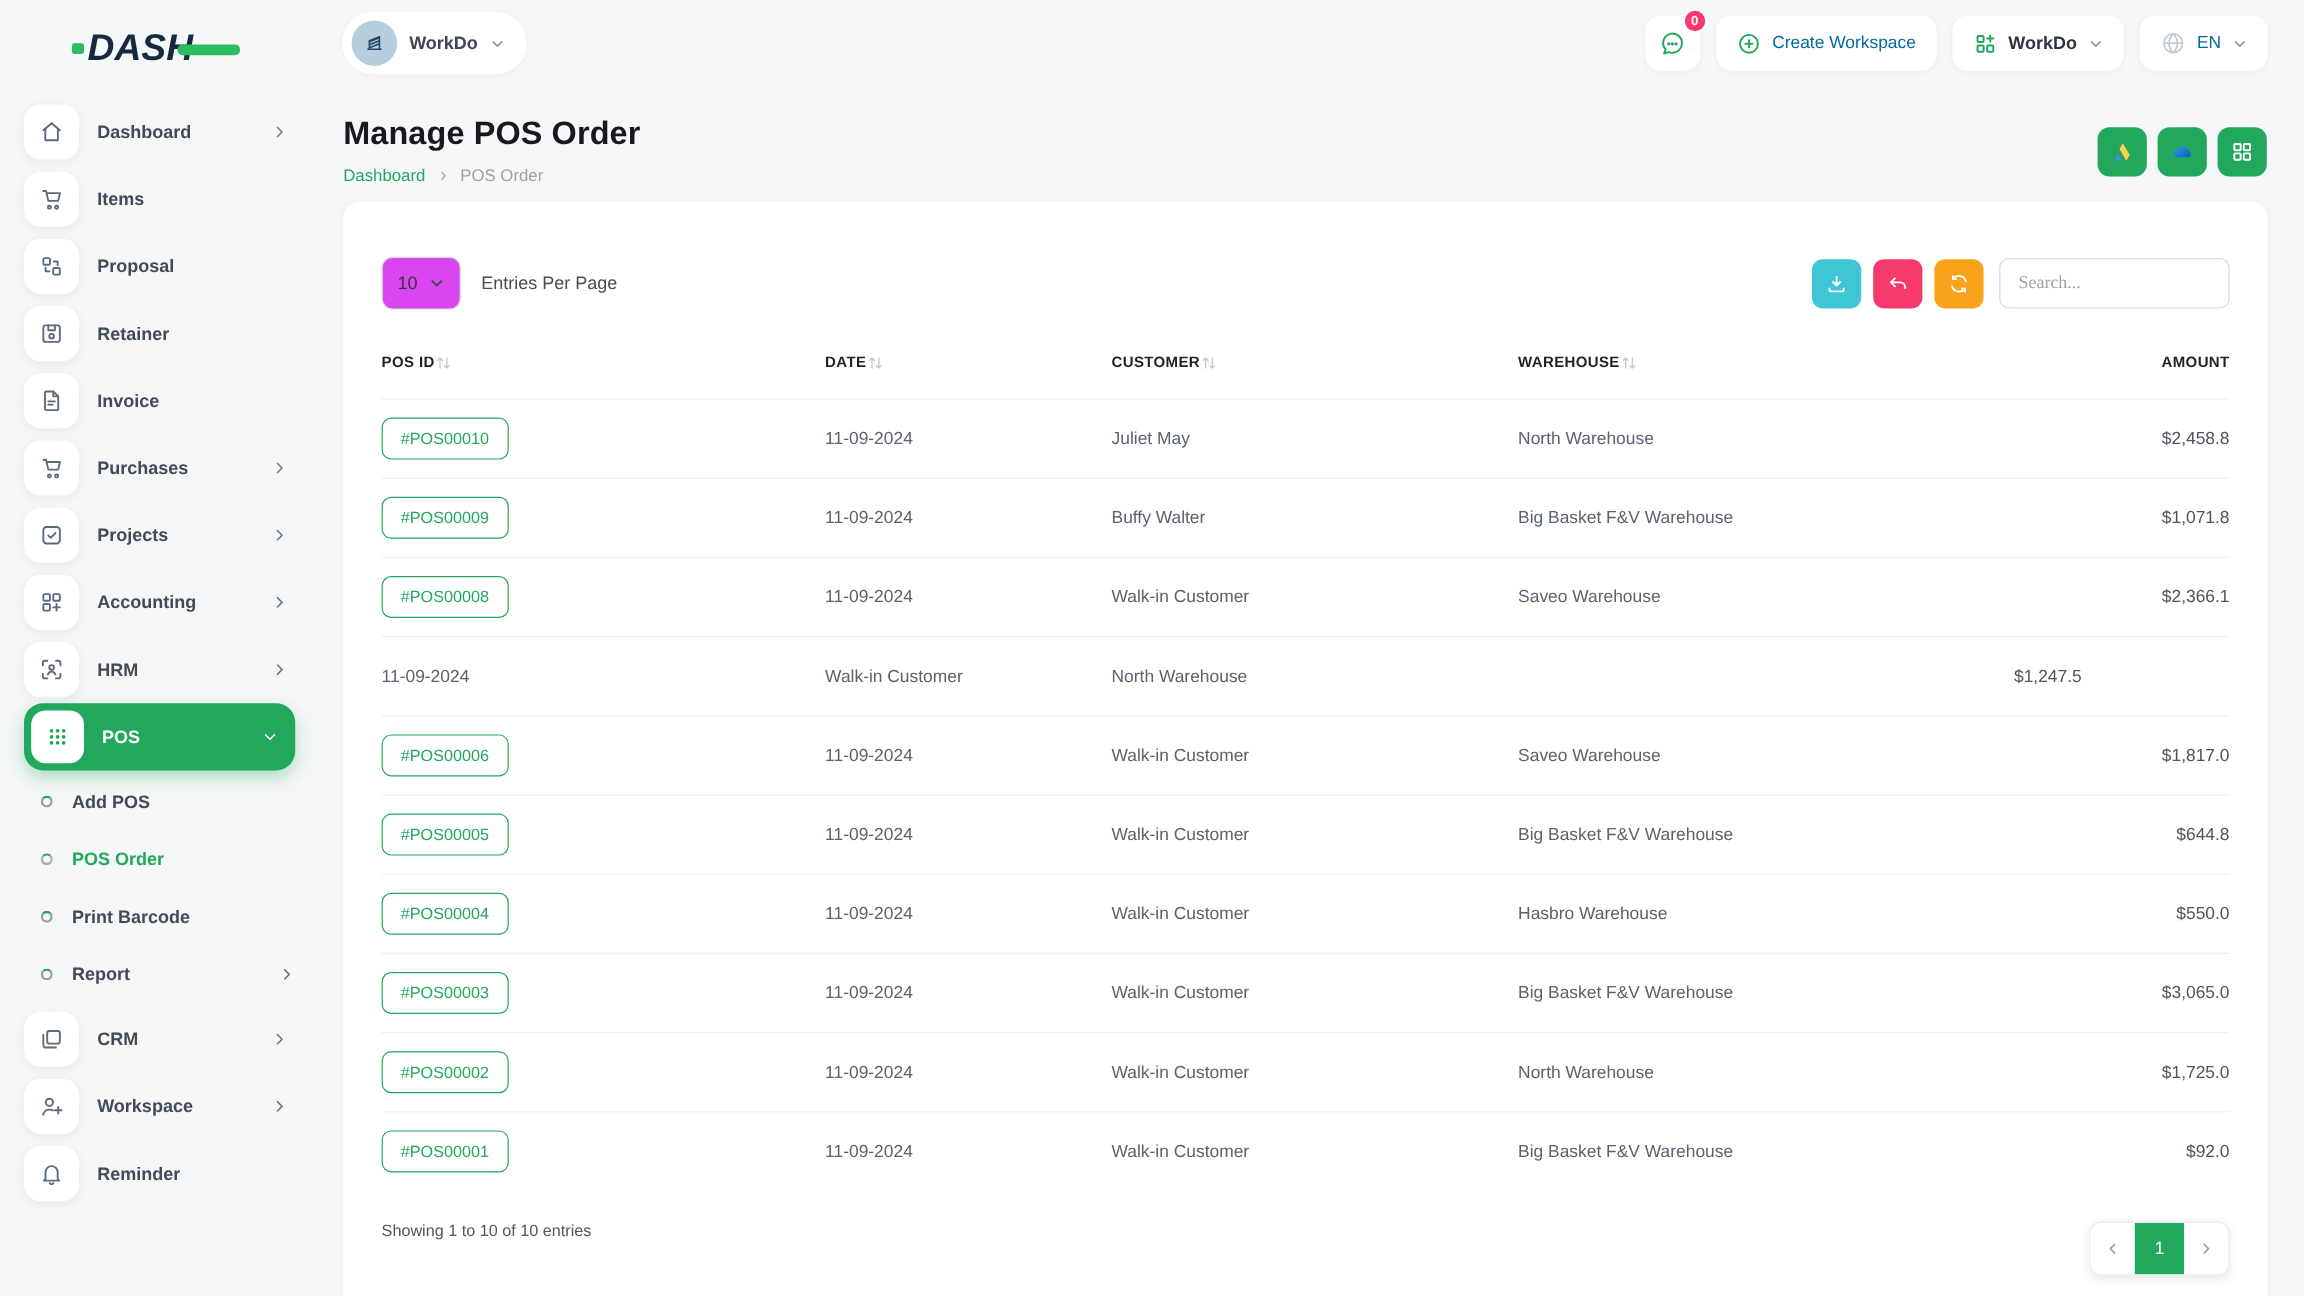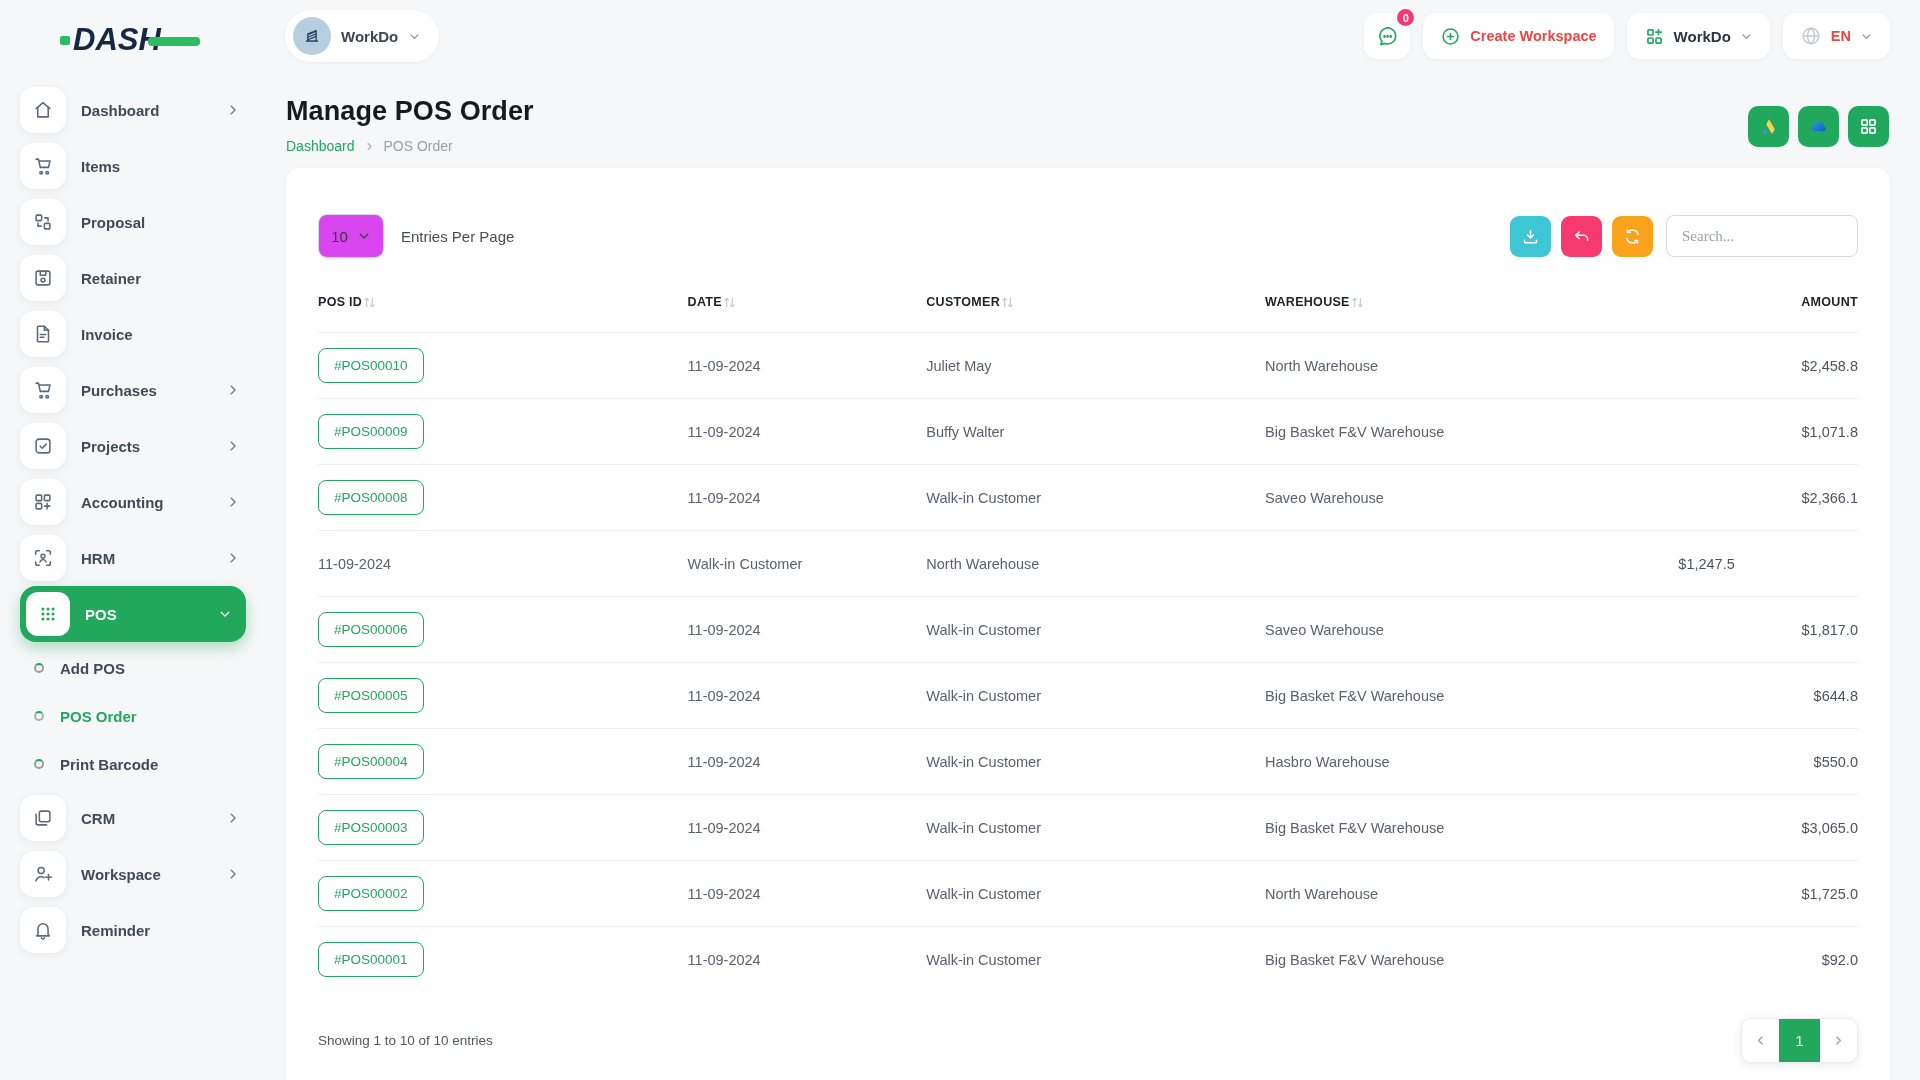--- a/index.html
+++ b/index.html
@@ -46,21 +46,21 @@
   .ws-avatar { width:38px; height:38px; border-radius:50%; background:#b7cedf; display:flex; align-items:center; justify-content:center; color:#27486a; }
   .ws-name { font-size:15px; font-weight:700; color:#3c4654; }
 
   .top-right { position:absolute; right:30px; top:13px; display:flex; align-items:center; gap:13px; }
   .iconbtn { width:46px; height:46px; background:#fff; border-radius:13px; display:flex; align-items:center; justify-content:center;
              position:relative; cursor:pointer; box-shadow:0 1px 4px rgba(30,40,60,.05); color:#21a85c; }
   .badge { position:absolute; top:-6px; right:-6px; min-width:21px; height:21px; background:#f73a6d; color:#fff;
            border-radius:50%; font-size:11px; font-weight:700; display:flex; align-items:center; justify-content:center; border:2px solid #fff; }
   .pill { height:46px; background:#fff; border-radius:13px; display:flex; align-items:center; gap:9px; padding:0 17px;
           cursor:pointer; box-shadow:0 1px 4px rgba(30,40,60,.05); }
-  .pill .txt-green { color:#ef4444; font-size:14.5px; font-weight:700; }
+  .pill .txt-green { color:#0369a1; font-size:14.5px; font-weight:400; }
   .pill .txt-dark { color:#2c3542; font-size:15px; font-weight:700; }
   .pill .cdown { color:#8b939c; }
 
   
   .pagehead { position:absolute; left:286px; top:96px; }
   .pagehead h1 { font-size:27px; font-weight:700; color:#17191c; letter-spacing:.1px; }
   .crumbs { display:flex; align-items:center; gap:9px; margin-top:11px; font-size:14px; }
   .crumb-link { color:#21a85c; cursor:pointer; }
   .crumb-sep { color:#aab1b8; }
   .crumb-cur { color:#9aa1a9; }
@@ -96,21 +96,21 @@
   .th { display:flex; align-items:center; justify-content:flex-start; padding-right:38px; font-size:12.5px; font-weight:700;
         color:#1d2129; letter-spacing:.3px; cursor:pointer; }
   .th.right { justify-content:flex-end; padding-right:0; }
   .sort { color:#c5cbd2; width:15px; height:15px; }
   .trow { height:66px; border-top:1px solid #eef0f3; font-size:14.5px; color:#59626d; }
   .pospill { display:inline-block; border:1.4px solid #21a85c; color:#21a85c; font-size:13.5px; font-weight:400;
              border-radius:8px; padding:9px 15px; background:#fff; cursor:pointer; }
   .cell-amt { text-align:right; color:#4c545e; }
 
   
-  .cfooter { display:flex; align-items:center; justify-content:space-between; margin-top:26px; }
+  .cfooter { display:flex; justify-content:space-between; margin-top:26px; }
   .summary { font-size:13.5px; color:#4f575f; }
   .pager { display:flex; background:#fff; border:1px solid #ececee; border-radius:10px; overflow:hidden;
            box-shadow:0 2px 8px rgba(30,40,60,.10); }
   .pcell { width:37px; height:43px; display:flex; align-items:center; justify-content:center; color:#9aa1a9; cursor:pointer; }
   .pcell svg { width:13px; height:13px; }
   .pcell.cur { width:41px; background:#21a85c; color:#fff; font-size:15px; }
 </style>
 </head>
 <body>
 
@@ -255,20 +255,27 @@
         <span class="bullet"></span>
         <span class="slabel">Add POS</span>
       </div>
       <div class="sitem active">
         <span class="bullet"></span>
         <span class="slabel">POS Order</span>
       </div>
       <div class="sitem">
         <span class="bullet"></span>
         <span class="slabel">Print Barcode</span>
+      </div>
+      <div class="sitem">
+        <span class="bullet"></span>
+        <span class="slabel">Report</span>
+        <svg class="chev" viewBox="0 0 24 24" fill="none" stroke="currentColor" stroke-width="2.2" stroke-linecap="round" stroke-linejoin="round">
+            <polyline points="9 5.5 15.5 12 9 18.5"></polyline>
+          </svg>
       </div>
     </div>
 
     <div class="mitem">
       <span class="micon">
           <svg viewBox="0 0 24 24" fill="none" stroke="currentColor" stroke-width="1.7" stroke-linecap="round" stroke-linejoin="round">
             <rect x="8" y="4.5" width="11.5" height="11.5" rx="2"></rect>
             <path d="M16 19.5H6.5a2 2 0 01-2-2V8"></path>
           </svg>
         </span>

